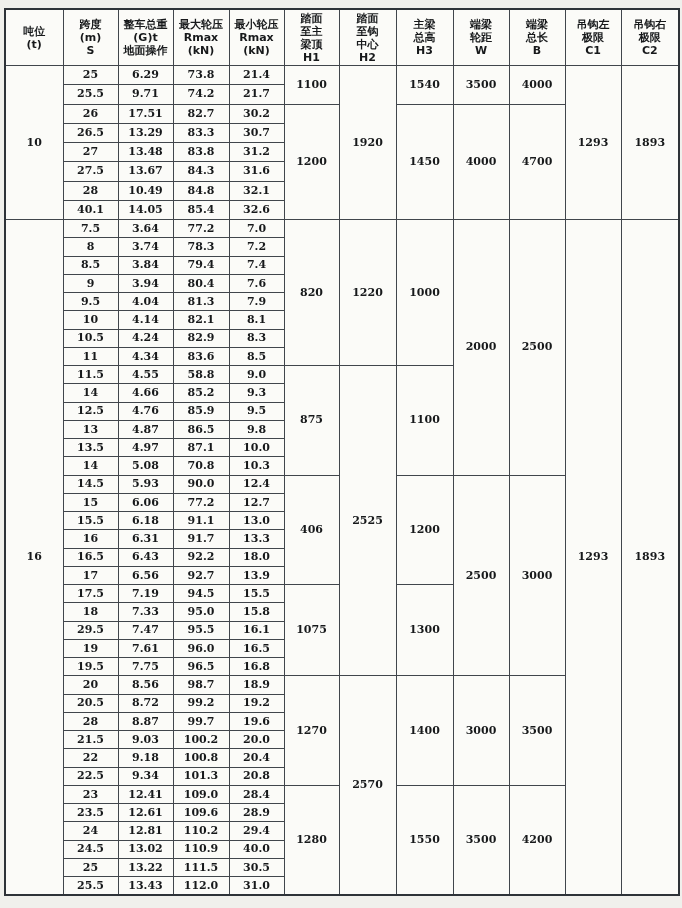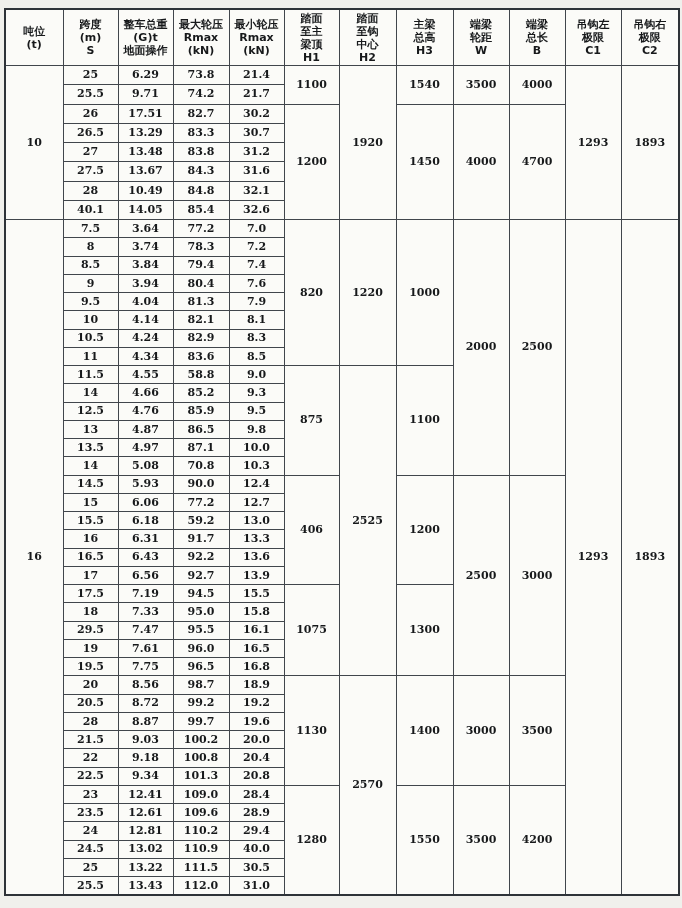--- a/index.html
+++ b/index.html
@@ -284,34 +284,34 @@
         </tr>
         <tr class="sec-16">
           <td class="num">15</td>
           <td class="num">6.06</td>
           <td class="num">77.2</td>
           <td class="num">12.7</td>
         </tr>
         <tr class="sec-16">
           <td class="num">15.5</td>
           <td class="num">6.18</td>
-          <td class="num">59.2</td>
+          <td class="num">91.1</td>
           <td class="num">13.0</td>
         </tr>
         <tr class="sec-16">
           <td class="num">16</td>
           <td class="num">6.31</td>
           <td class="num">91.7</td>
           <td class="num">13.3</td>
         </tr>
         <tr class="sec-16">
           <td class="num">16.5</td>
           <td class="num">6.43</td>
           <td class="num">92.2</td>
-          <td class="num">13.6</td>
+          <td class="num">18.0</td>
         </tr>
         <tr class="sec-16">
           <td class="num">17</td>
           <td class="num">6.56</td>
           <td class="num">92.7</td>
           <td class="num">13.9</td>
         </tr>
         <tr class="sec-16">
           <td class="num">17.5</td>
           <td class="num">7.19</td>
@@ -342,21 +342,21 @@
           <td class="num">19.5</td>
           <td class="num">7.75</td>
           <td class="num">96.5</td>
           <td class="num">16.8</td>
         </tr>
         <tr class="sec-16">
           <td class="num">20</td>
           <td class="num">8.56</td>
           <td class="num">98.7</td>
           <td class="num">18.9</td>
-          <td class="num" rowspan="6">1130</td>
+          <td class="num" rowspan="6">1270</td>
           <td class="num" rowspan="12">2570</td>
           <td class="num" rowspan="6">1400</td>
           <td class="num" rowspan="6">3000</td>
           <td class="num" rowspan="6">3500</td>
         </tr>
         <tr class="sec-16">
           <td class="num">20.5</td>
           <td class="num">8.72</td>
           <td class="num">99.2</td>
           <td class="num">19.2</td>

